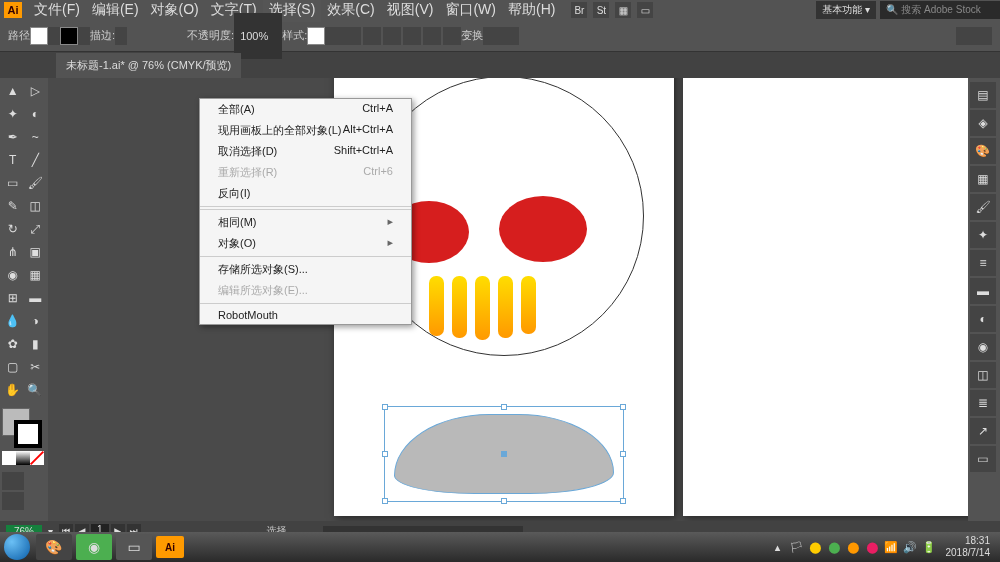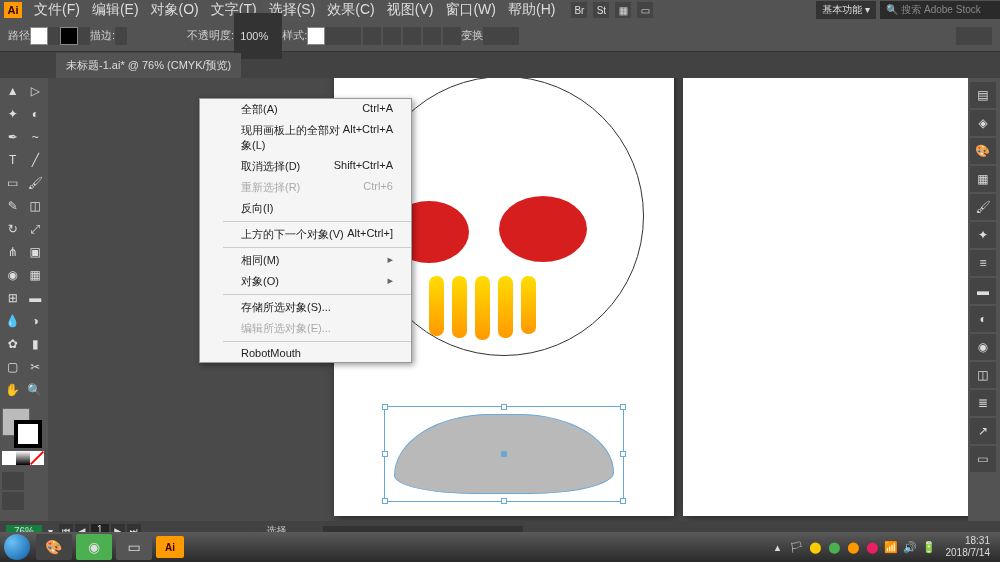--- a/index.html
+++ b/index.html
@@ -66,21 +66,21 @@
     .sel-handle.ml { top: 50%; left: -3px; margin-top: -3px; }
     .sel-handle.mr { top: 50%; right: -3px; margin-top: -3px; }
     .sel-handle.bl { bottom: -3px; left: -3px; }
     .sel-handle.bm { bottom: -3px; left: 50%; margin-left: -3px; }
     .sel-handle.br { bottom: -3px; right: -3px; }
     .sel-center { position: absolute; top: 50%; left: 50%; width: 6px; height: 6px; background: #6aa8d8; margin: -3px; }
     
     .right-panels { width: 32px; background: #535353; display: flex; flex-direction: column; gap: 2px; padding: 4px 2px; }
     .right-panels .panel-icon { width: 26px; height: 26px; background: #444; display: flex; align-items: center; justify-content: center; font-size: 12px; }
     
-    .dropdown-menu { position: absolute; left: 199px; top: 20px; width: 213px; background: #f5f5f5; border: 1px solid #999; box-shadow: 2px 2px 6px rgba(0,0,0,0.4); z-index: 100; color: #222; font-size: 11px; padding-left: 23px; }
+    .dropdown-menu { position: absolute; left: 199px; top: 20px; width: 213px; background: #f5f5f5; border: 1px solid #999; box-shadow: 2px 2px 6px rgba(0,0,0,0.4); z-index: 100; color: #222; font-size: 11px; }
     .dropdown-menu .dm-item { display: flex; justify-content: space-between; padding: 3px 18px; cursor: pointer; }
     .dropdown-menu .dm-item.highlighted { }
     .dropdown-menu .dm-item.disabled { color: #aaa; }
     .dropdown-menu .dm-sep { height: 1px; background: #ccc; margin: 2px 0; }
     .dropdown-menu .dm-arrow { color: #666; }
     .highlight-ring { position: absolute; border: 3px solid #000; border-radius: 14px; pointer-events: none; }
     
     .status-bar { height: 20px; background: #424242; display: flex; align-items: center; padding: 0 6px; gap: 6px; font-size: 10px; }
     .status-bar .zoom { background: #15803d; padding: 1px 8px; }
     .status-bar .nav-btns { display: flex; gap: 2px; }
@@ -293,24 +293,20 @@
       </div>
     <div class="dm-item disabled">
         <span>重新选择(R)</span>
         <span>Ctrl+6</span>
       </div>
     <div class="dm-item">
         <span>反向(I)</span>
         <span></span>
       </div>
     <div class="dm-sep"></div>
-    <div class="dm-item">
-        <span>上方的下一个对象(V)</span>
-        <span>Alt+Ctrl+]</span>
-      </div>
     <div class="dm-sep"></div>
     <div class="dm-item">
         <span>相同(M)</span>
         <span class="dm-arrow">▸</span>
       </div>
     <div class="dm-item">
         <span>对象(O)</span>
         <span class="dm-arrow">▸</span>
       </div>
     <div class="dm-sep"></div>

